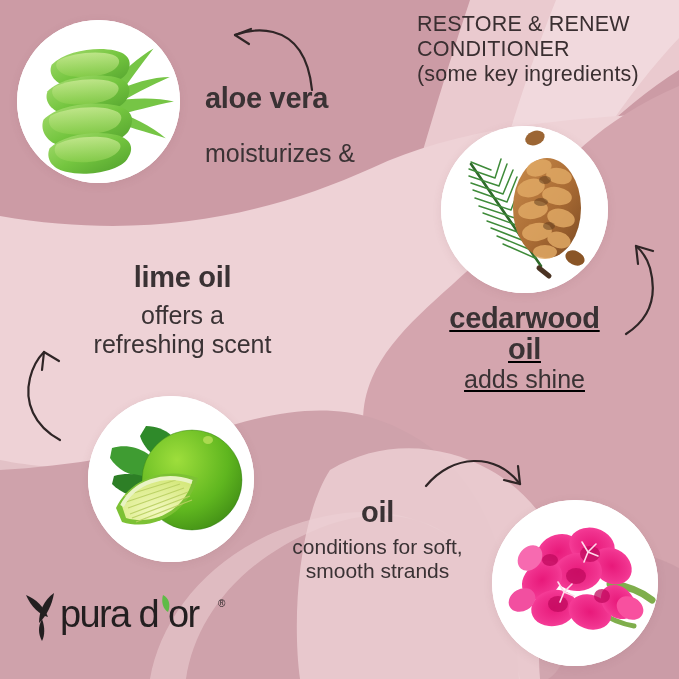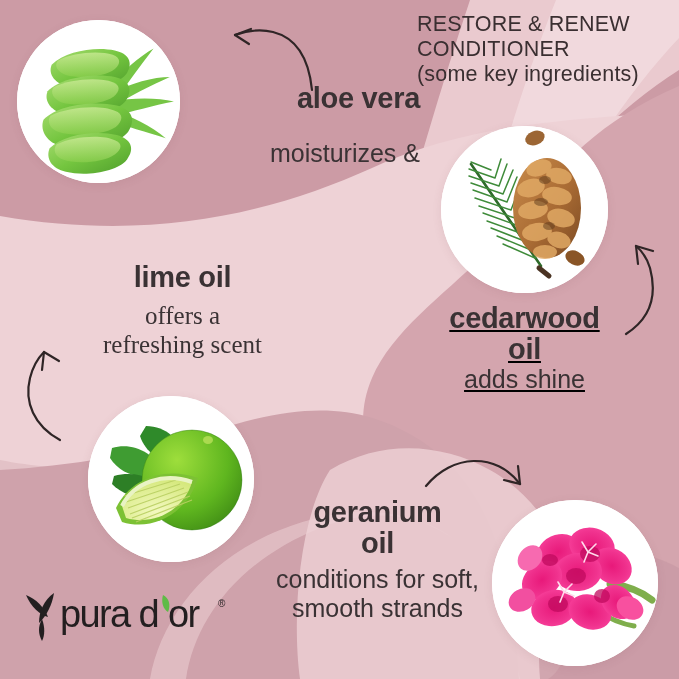--- a/index.html
+++ b/index.html
@@ -102,21 +102,21 @@
     </svg>
   </div>
 
   <div class="arrow" style="left:205px;top:14px;width:120px;height:80px;">
     <svg viewBox="0 0 120 80">
       <path d="M107,76 C104,46 92,24 68,18 C56,15 44,16 30,21" fill="none" stroke="#2f2526" stroke-width="2.2" stroke-linecap="round"></path>
       <path d="M30,21 L46,15 M30,21 L44,30" fill="none" stroke="#2f2526" stroke-width="2.2" stroke-linecap="round"></path>
     </svg>
   </div>
 
-  <div class="txtblock" style="left:205px;top:83px;width:215px;text-align:right;">
+  <div class="txtblock" style="left:205px;top:83px;width:215px;text-align:left;">
     <div class="ing-name" style="font-size:29px;">aloe vera</div>
     <div class="ing-desc" style="font-size:25px;margin-top:25px;">
       <div>moisturizes &amp;</div>
     </div>
   </div>
 
   <div class="photo" style="left:441px;top:126px;width:167px;height:167px;">
     <svg viewBox="0 0 167 167">
       <defs>
         <linearGradient id="coneG" x1="0" y1="0" x2="1" y2="1">
@@ -175,21 +175,21 @@
       <div>cedarwood</div>
       <div>oil</div>
     </div>
     <div class="ing-desc" style="font-size:25px;margin-top:1px;">
       <div>adds shine</div>
     </div>
   </div>
 
   <div class="txtblock" style="left:55px;top:262px;width:255px;text-align:center;">
     <div class="ing-name" style="font-size:29px;">lime oil</div>
-    <div class="ing-desc" style="font-size:25px;margin-top:8px;font-family:Liberation Serif, serif;">
+    <div class="ing-desc" style="font-size:25px;margin-top:8px;">
       <div>offers a</div>
       <div>refreshing scent</div>
     </div>
   </div>
 
   <div class="arrow" style="left:14px;top:334px;width:70px;height:110px;">
     <svg viewBox="0 0 70 110">
       <path d="M46,106 C20,92 10,68 16,44 C19,32 24,24 30,18" fill="none" stroke="#2f2526" stroke-width="2.2" stroke-linecap="round"></path>
       <path d="M30,18 L28,36 M30,18 L45,27" fill="none" stroke="#2f2526" stroke-width="2.2" stroke-linecap="round"></path>
     </svg>
@@ -227,24 +227,23 @@
           <path d="M40,112 L96,92 M42,118 L100,96 M38,106 L92,88 M44,122 L102,100
                    M36,100 L88,84 M48,126 L104,104"></path>
         </g>
         <path d="M34,110 C46,86 76,76 104,86" fill="none" stroke="#e9f3c4" stroke-width="4"></path>
       </g>
     </svg>
   </div>
 
   <div class="txtblock" style="left:255px;top:497px;width:245px;text-align:center;">
     <div class="ing-name" style="font-size:29px;">
-      <div>geranium</div>
       <div>oil</div>
     </div>
-    <div class="ing-desc" style="font-size:25px;margin-top:7px;">
+    <div class="ing-desc" style="font-size:21px;margin-top:7px;">
       <div>conditions for soft,</div>
       <div>smooth strands</div>
     </div>
   </div>
 
   <div class="arrow" style="left:404px;top:444px;width:136px;height:86px;">
     <svg viewBox="0 0 136 86">
       <path d="M22,42 C48,10 92,8 116,40" fill="none" stroke="#2f2526" stroke-width="2.2" stroke-linecap="round"></path>
       <path d="M116,40 L100,36 M116,40 L114,22" fill="none" stroke="#2f2526" stroke-width="2.2" stroke-linecap="round"></path>
     </svg>

